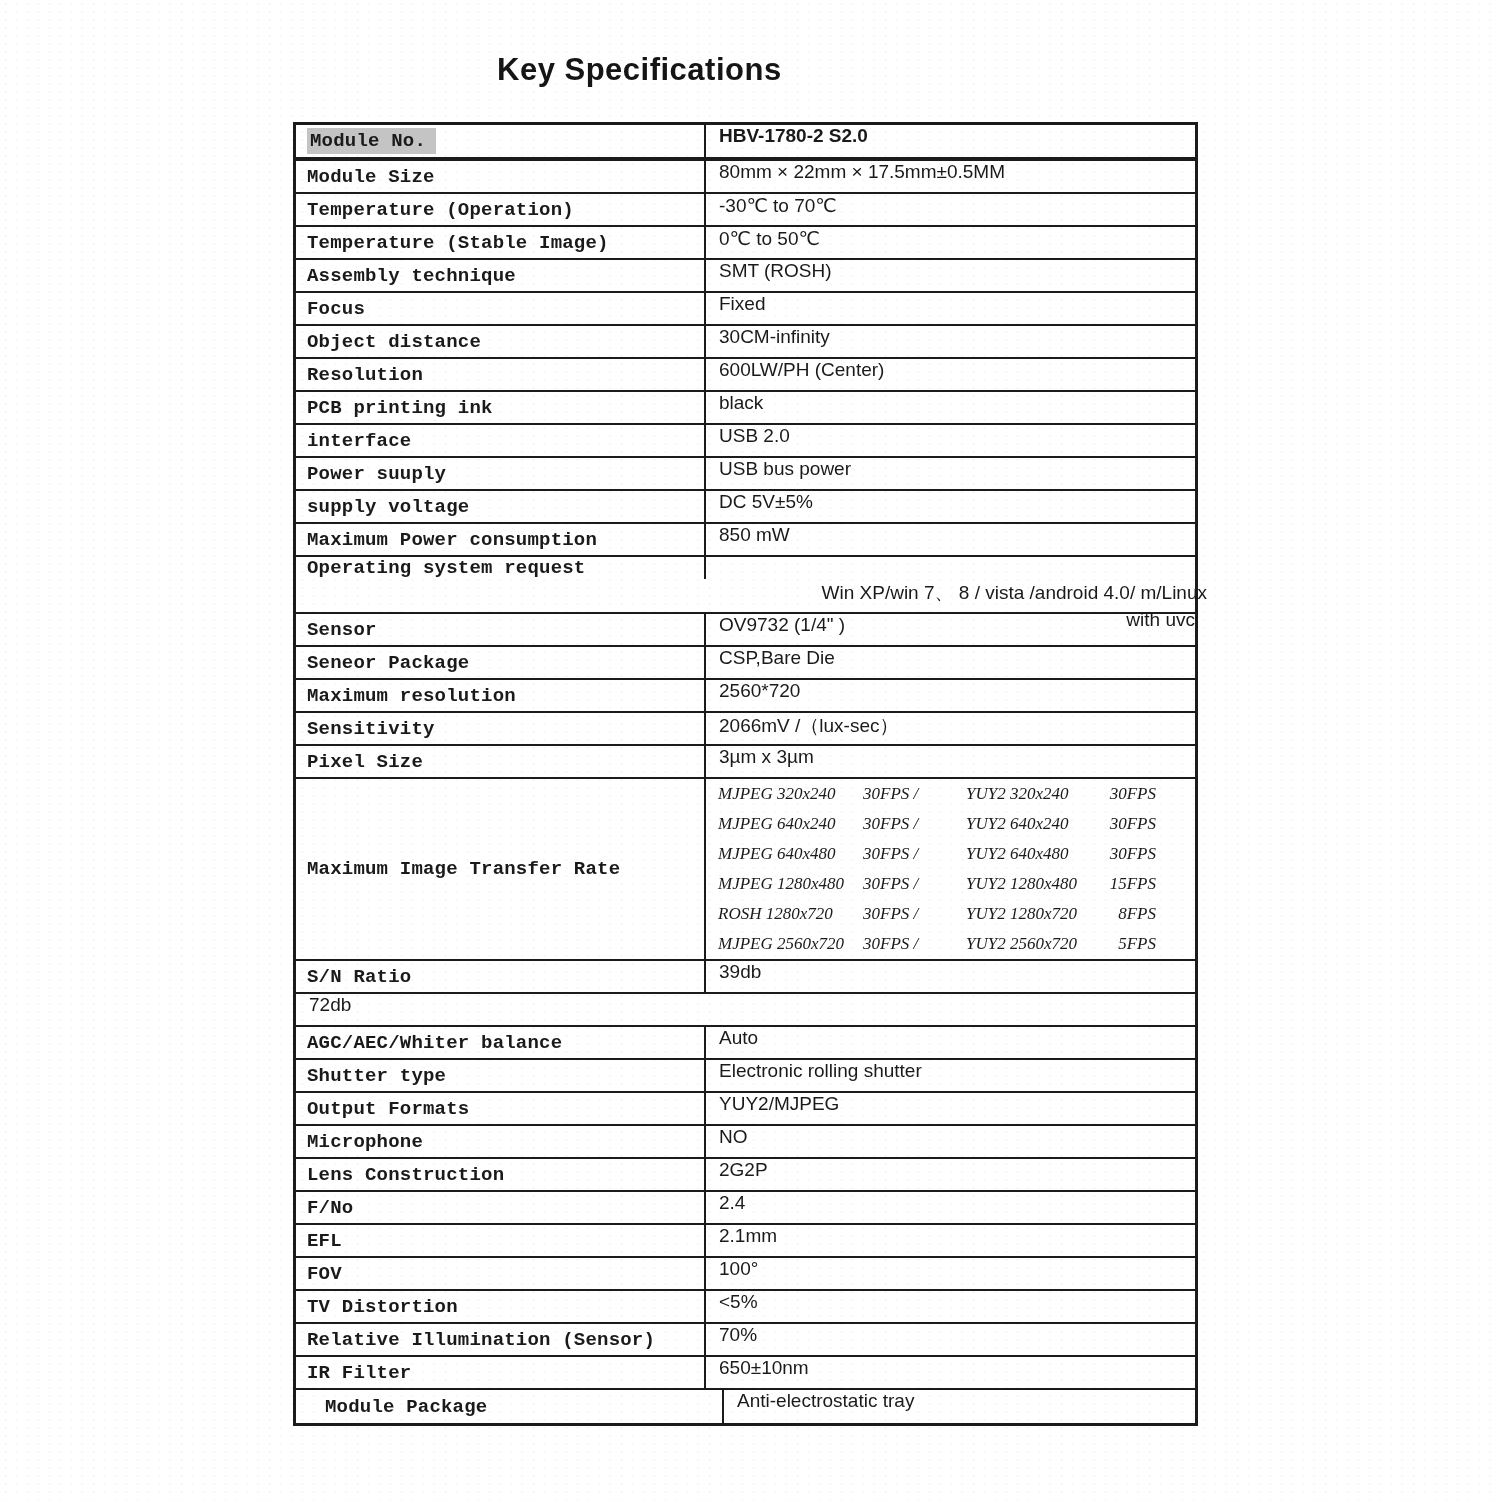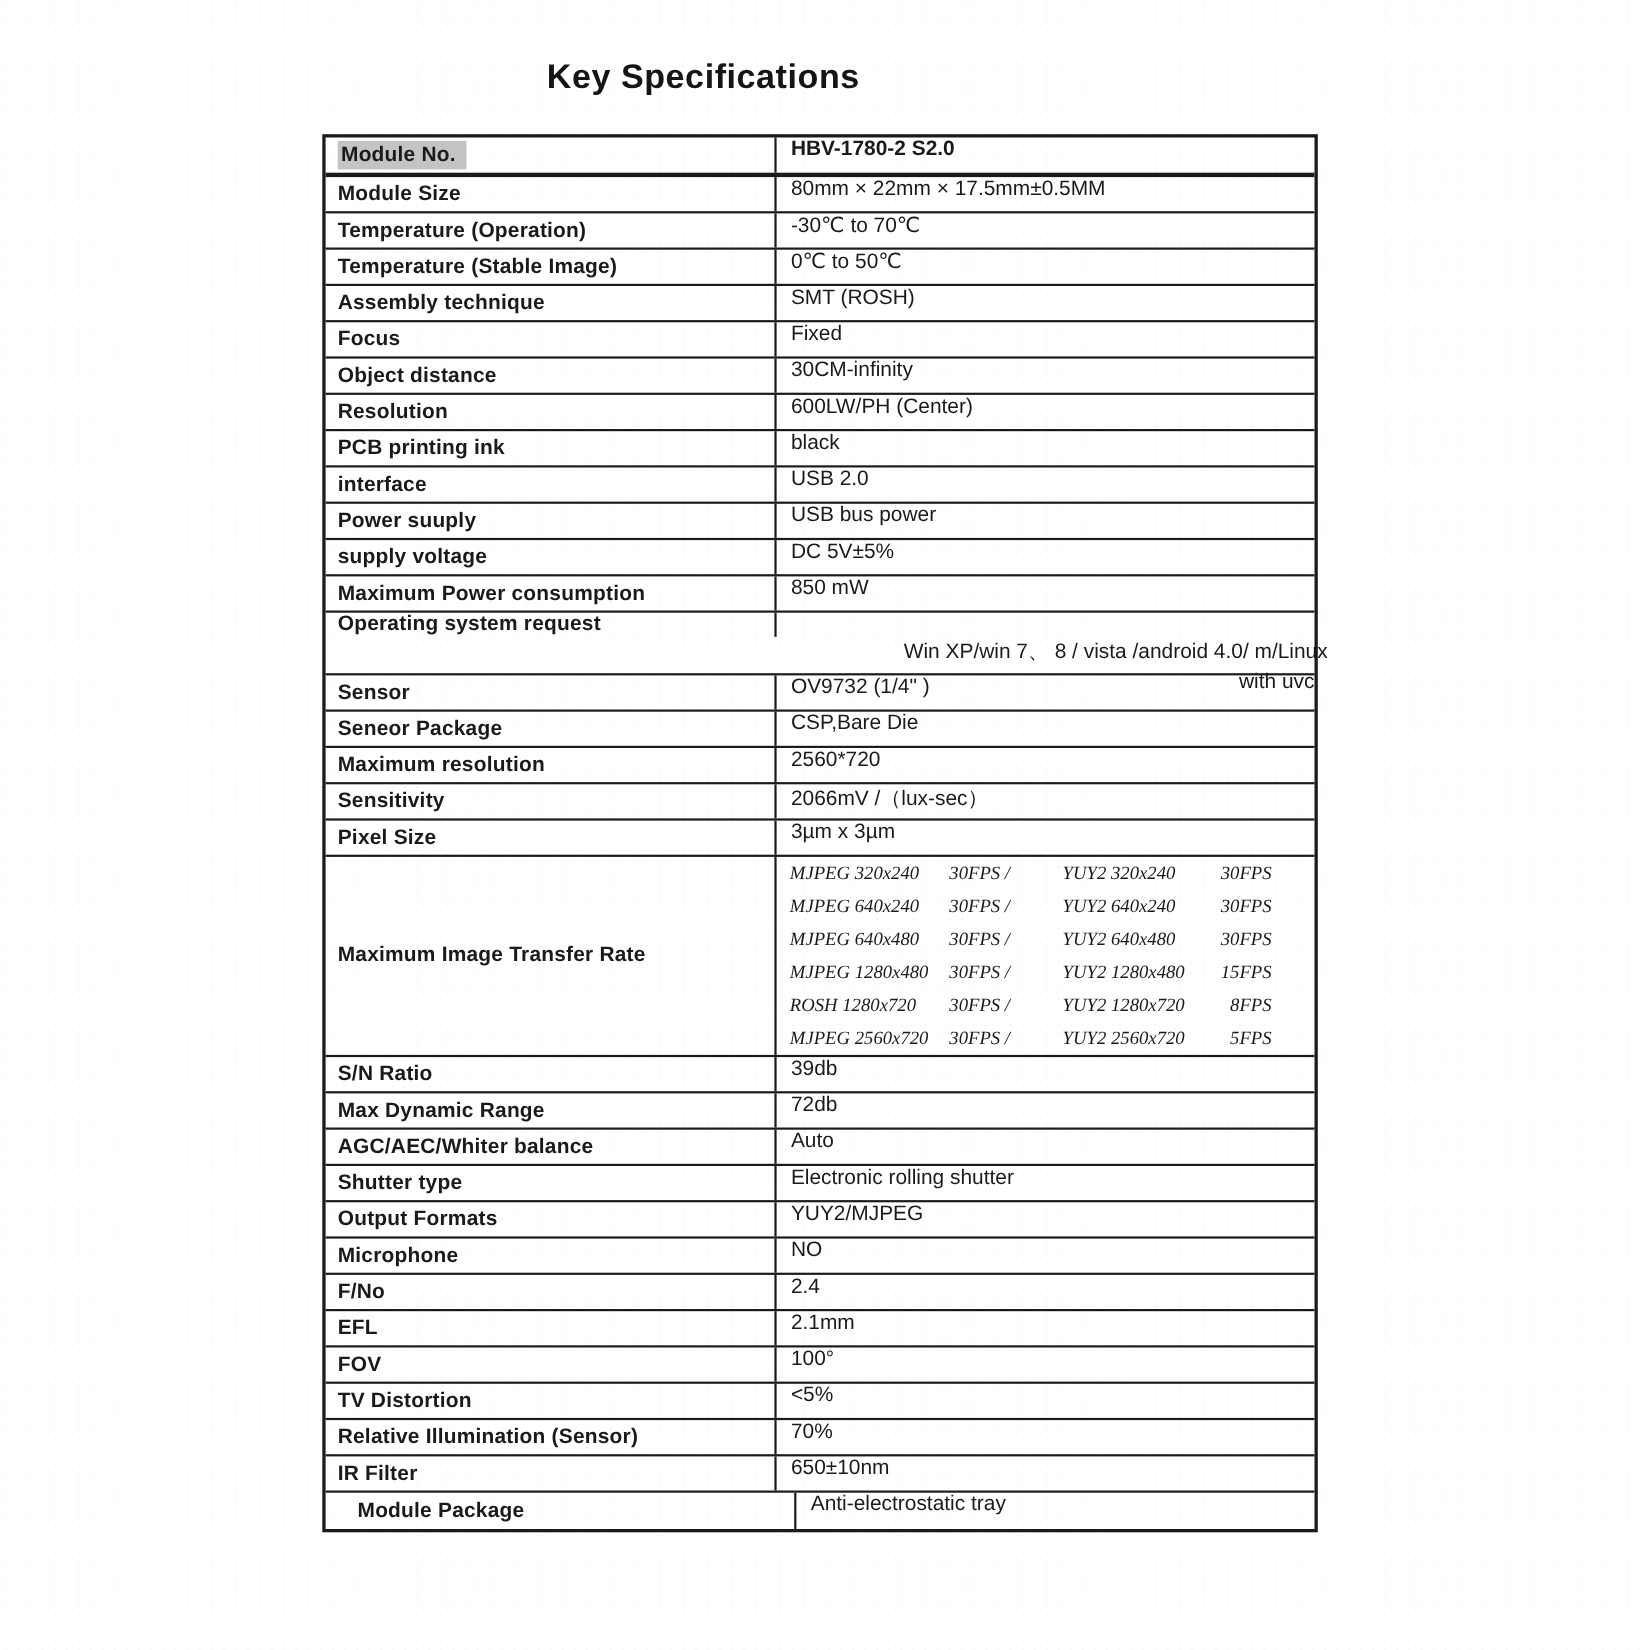--- a/index.html
+++ b/index.html
@@ -24,21 +24,21 @@
   .row{display:flex;height:33px;box-sizing:border-box;border-bottom:2px solid #1b1b1b;overflow:visible;}
   .row:last-child{border-bottom:none;padding-left:18px;}
   .row-first{height:36px;border-bottom-width:4px;}
   .row-os{height:57px;flex-direction:column;}
   .row-transfer{height:182px;}
   .cell{box-sizing:border-box;overflow:visible;}
   .label{
     width:410px;border-right:2px solid #1b1b1b;
     display:flex;align-items:center;padding-left:11px;
     font-weight:bold;font-size:19px;color:#1a1a1a;
-    letter-spacing:.2px;white-space:nowrap;
+    letter-spacing:.2px;white-space:nowrap;font-family:Liberation Mono, monospace;
   }
   .value{
     flex:1;display:flex;align-items:flex-start;padding-left:13px;
     font-size:19px;color:#1a1a1a;white-space:nowrap;
   }
   .hl{background:#c4c4c4;padding:2px 10px 2px 3px;}
   .bold{font-weight:bold;}
   .os-value{flex-direction:column;align-items:flex-end;justify-content:center;line-height:27px;padding-right:0;margin-left:36px;}
   .os-line1{display:flex;justify-content:space-between;}
   .os-linux{margin-right:-12px;}
@@ -265,23 +265,20 @@
 
     <div class="row">
       <div class="cell label">
           <span>S/N Ratio</span>
         </div>
       <div class="cell value">
           <span>39db</span>
         </div>
     </div>
     <div class="row">
-      <div class="cell label">
-          <span>Max Dynamic Range</span>
-        </div>
       <div class="cell value">
           <span>72db</span>
         </div>
     </div>
     <div class="row">
       <div class="cell label">
           <span>AGC/AEC/Whiter balance</span>
         </div>
       <div class="cell value">
           <span>Auto</span>
@@ -302,20 +299,28 @@
       <div class="cell value">
           <span>YUY2/MJPEG</span>
         </div>
     </div>
     <div class="row">
       <div class="cell label">
           <span>Microphone</span>
         </div>
       <div class="cell value">
           <span>NO</span>
+        </div>
+    </div>
+    <div class="row">
+      <div class="cell label">
+          <span>Lens Construction</span>
+        </div>
+      <div class="cell value">
+          <span>2G2P</span>
         </div>
     </div>
     <div class="row">
       <div class="cell label">
           <span>F/No</span>
         </div>
       <div class="cell value">
           <span>2.4</span>
         </div>
     </div>

